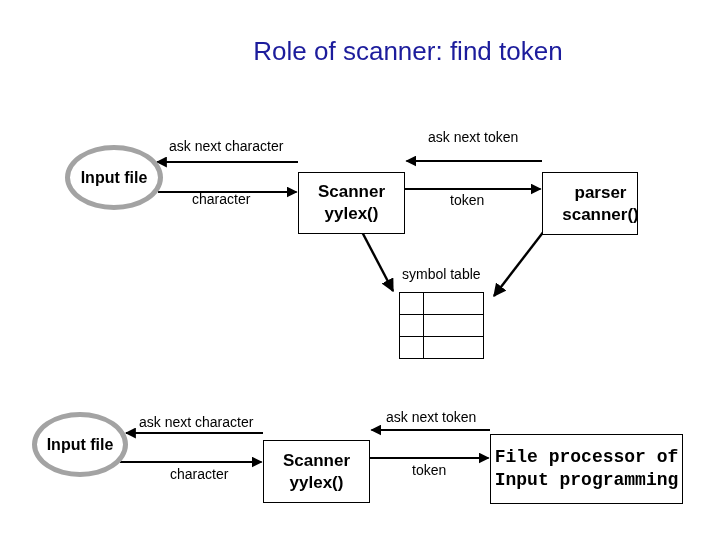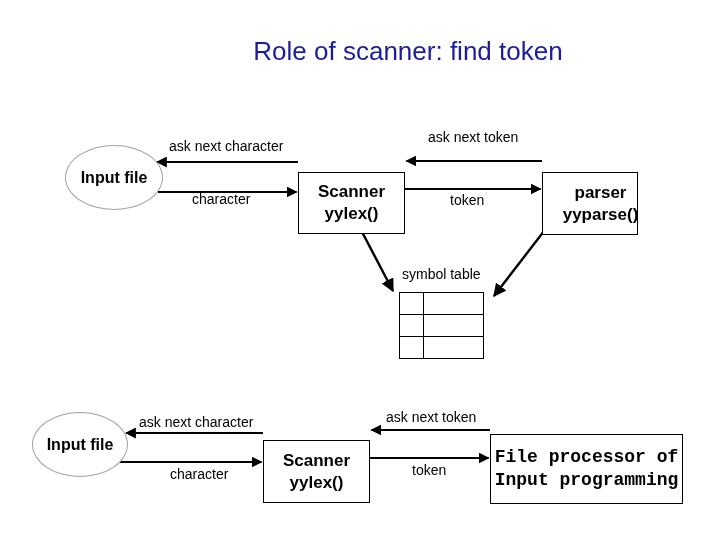--- a/index.html
+++ b/index.html
@@ -19,21 +19,21 @@
   svg.layer{position:absolute;left:0;top:0;}
   .node{
     position:absolute;
     display:flex;flex-direction:column;
     align-items:center;justify-content:center;
     text-align:center;
     background:#ffffff;
     box-sizing:border-box;
   }
   .rectnode{border:1.5px solid #000000;margin-top:27px;}
-  .ellipsenode{border:1px solid #a3a3a3;border-radius:50%;}
+  .ellipsenode{border:5px solid #a3a3a3;border-radius:50%;}
   .node .bold1{font-weight:700;font-size:17px;line-height:22px;}
   .processor .bold1{font-size:18px;line-height:23px;}
   .ellipsenode .bold1{font-size:16px;line-height:20px;}
   .lbl{
     position:absolute;
     font-size:14px;line-height:14px;
     white-space:nowrap;
   }
 </style>
 </head>
@@ -75,21 +75,21 @@
     <span class="bold1">Input file</span>
   </div>
 
   <div class="node rectnode" style="left:298px;top:145px;width:107px;height:62px;">
     <span class="bold1">Scanner</span>
     <span class="bold1">yylex()</span>
   </div>
 
   <div class="node rectnode" style="left:542px;top:145px;width:96px;height:63px;padding-left:21px;">
     <span class="bold1">parser</span>
-    <span class="bold1">yyparse()</span>
+    <span class="bold1">scanner()</span>
   </div>
 
   <div class="lbl" style="left:169px;top:139px;">ask next character</div>
   <div class="lbl" style="left:192px;top:192px;">character</div>
   <div class="lbl" style="left:428px;top:130px;">ask next token</div>
   <div class="lbl" style="left:450px;top:193px;">token</div>
   <div class="lbl" style="left:402px;top:267px;">symbol table</div>
 
   <div class="node ellipsenode" style="left:32px;top:412px;width:96px;height:65px;">
     <span class="bold1">Input file</span>

